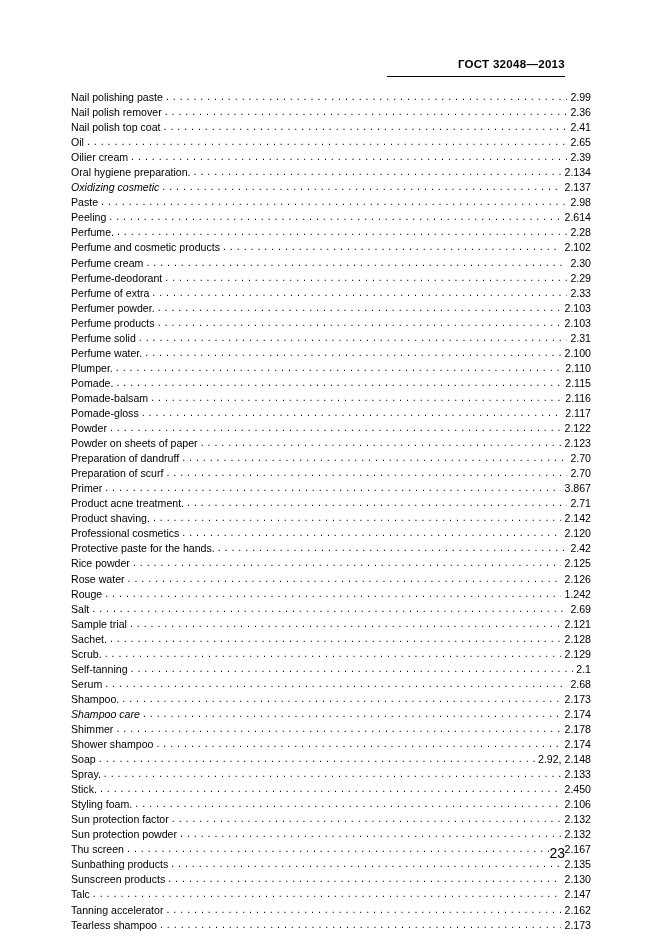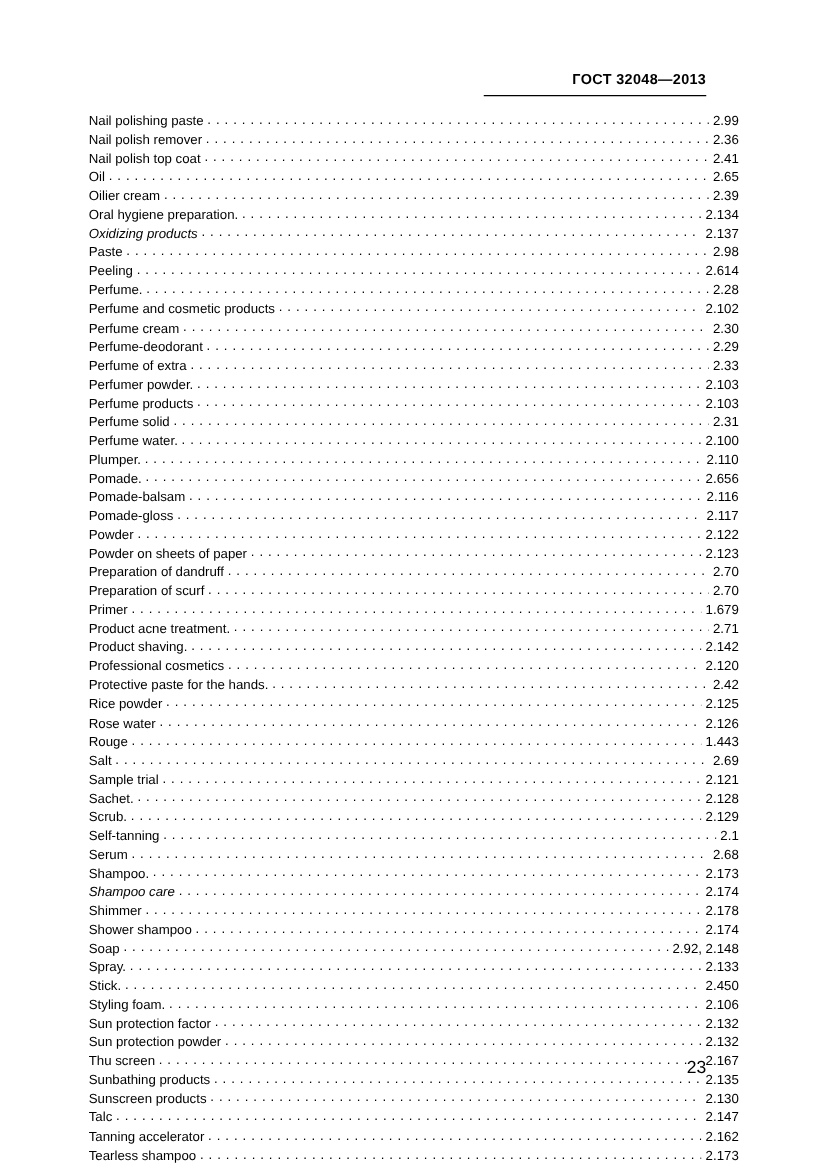--- a/index.html
+++ b/index.html
@@ -116,21 +116,21 @@
         <span class="term">Oilier cream</span>
         <span class="leader">. . . . . . . . . . . . . . . . . . . . . . . . . . . . . . . . . . . . . . . . . . . . . . . . . . . . . . . . . . . . . . . . . . . . . . . . . . . . . . . . . . . . . . . . . . . . . . . . . . . . . . . . . . . . . . . . . . . . . . . . . . . . . . . . . . . . . . . . . . . </span>
         <span class="page-ref">2.39</span>
       </div>
       <div class="entry">
         <span class="term">Oral hygiene preparation.</span>
         <span class="leader">. . . . . . . . . . . . . . . . . . . . . . . . . . . . . . . . . . . . . . . . . . . . . . . . . . . . . . . . . . . . . . . . . . . . . . . . . . . . . . . . . . . . . . . . . . . . . . . . . . . . . . . . . . . . . . . . . . . . . . . . . . . . . . . . . . . . . . . . . . . </span>
         <span class="page-ref">2.134</span>
       </div>
       <div class="entry italic">
-        <span class="term">Oxidizing products</span>
+        <span class="term">Oxidizing cosmetic</span>
         <span class="leader">. . . . . . . . . . . . . . . . . . . . . . . . . . . . . . . . . . . . . . . . . . . . . . . . . . . . . . . . . . . . . . . . . . . . . . . . . . . . . . . . . . . . . . . . . . . . . . . . . . . . . . . . . . . . . . . . . . . . . . . . . . . . . . . . . . . . . . . . . . . </span>
         <span class="page-ref">2.137</span>
       </div>
       <div class="entry">
         <span class="term">Paste</span>
         <span class="leader">. . . . . . . . . . . . . . . . . . . . . . . . . . . . . . . . . . . . . . . . . . . . . . . . . . . . . . . . . . . . . . . . . . . . . . . . . . . . . . . . . . . . . . . . . . . . . . . . . . . . . . . . . . . . . . . . . . . . . . . . . . . . . . . . . . . . . . . . . . . </span>
         <span class="page-ref">2.98</span>
       </div>
       <div class="entry">
         <span class="term">Peeling</span>
@@ -183,21 +183,21 @@
         <span class="page-ref">2.100</span>
       </div>
       <div class="entry">
         <span class="term">Plumper.</span>
         <span class="leader">. . . . . . . . . . . . . . . . . . . . . . . . . . . . . . . . . . . . . . . . . . . . . . . . . . . . . . . . . . . . . . . . . . . . . . . . . . . . . . . . . . . . . . . . . . . . . . . . . . . . . . . . . . . . . . . . . . . . . . . . . . . . . . . . . . . . . . . . . . . </span>
         <span class="page-ref">2.110</span>
       </div>
       <div class="entry">
         <span class="term">Pomade.</span>
         <span class="leader">. . . . . . . . . . . . . . . . . . . . . . . . . . . . . . . . . . . . . . . . . . . . . . . . . . . . . . . . . . . . . . . . . . . . . . . . . . . . . . . . . . . . . . . . . . . . . . . . . . . . . . . . . . . . . . . . . . . . . . . . . . . . . . . . . . . . . . . . . . . </span>
-        <span class="page-ref">2.656</span>
+        <span class="page-ref">2.115</span>
       </div>
       <div class="entry">
         <span class="term">Pomade-balsam</span>
         <span class="leader">. . . . . . . . . . . . . . . . . . . . . . . . . . . . . . . . . . . . . . . . . . . . . . . . . . . . . . . . . . . . . . . . . . . . . . . . . . . . . . . . . . . . . . . . . . . . . . . . . . . . . . . . . . . . . . . . . . . . . . . . . . . . . . . . . . . . . . . . . . . </span>
         <span class="page-ref">2.116</span>
       </div>
       <div class="entry">
         <span class="term">Pomade-gloss</span>
         <span class="leader">. . . . . . . . . . . . . . . . . . . . . . . . . . . . . . . . . . . . . . . . . . . . . . . . . . . . . . . . . . . . . . . . . . . . . . . . . . . . . . . . . . . . . . . . . . . . . . . . . . . . . . . . . . . . . . . . . . . . . . . . . . . . . . . . . . . . . . . . . . . </span>
         <span class="page-ref">2.117</span>
@@ -218,21 +218,21 @@
         <span class="page-ref">2.70</span>
       </div>
       <div class="entry">
         <span class="term">Preparation of scurf</span>
         <span class="leader">. . . . . . . . . . . . . . . . . . . . . . . . . . . . . . . . . . . . . . . . . . . . . . . . . . . . . . . . . . . . . . . . . . . . . . . . . . . . . . . . . . . . . . . . . . . . . . . . . . . . . . . . . . . . . . . . . . . . . . . . . . . . . . . . . . . . . . . . . . . </span>
         <span class="page-ref">2.70</span>
       </div>
       <div class="entry">
         <span class="term">Primer</span>
         <span class="leader">. . . . . . . . . . . . . . . . . . . . . . . . . . . . . . . . . . . . . . . . . . . . . . . . . . . . . . . . . . . . . . . . . . . . . . . . . . . . . . . . . . . . . . . . . . . . . . . . . . . . . . . . . . . . . . . . . . . . . . . . . . . . . . . . . . . . . . . . . . . </span>
-        <span class="page-ref">1.679</span>
+        <span class="page-ref">3.867</span>
       </div>
       <div class="entry">
         <span class="term">Product acne treatment.</span>
         <span class="leader">. . . . . . . . . . . . . . . . . . . . . . . . . . . . . . . . . . . . . . . . . . . . . . . . . . . . . . . . . . . . . . . . . . . . . . . . . . . . . . . . . . . . . . . . . . . . . . . . . . . . . . . . . . . . . . . . . . . . . . . . . . . . . . . . . . . . . . . . . . . </span>
         <span class="page-ref">2.71</span>
       </div>
       <div class="entry">
         <span class="term">Product shaving.</span>
         <span class="leader">. . . . . . . . . . . . . . . . . . . . . . . . . . . . . . . . . . . . . . . . . . . . . . . . . . . . . . . . . . . . . . . . . . . . . . . . . . . . . . . . . . . . . . . . . . . . . . . . . . . . . . . . . . . . . . . . . . . . . . . . . . . . . . . . . . . . . . . . . . . </span>
         <span class="page-ref">2.142</span>
@@ -253,21 +253,21 @@
         <span class="page-ref">2.125</span>
       </div>
       <div class="entry">
         <span class="term">Rose water</span>
         <span class="leader">. . . . . . . . . . . . . . . . . . . . . . . . . . . . . . . . . . . . . . . . . . . . . . . . . . . . . . . . . . . . . . . . . . . . . . . . . . . . . . . . . . . . . . . . . . . . . . . . . . . . . . . . . . . . . . . . . . . . . . . . . . . . . . . . . . . . . . . . . . . </span>
         <span class="page-ref">2.126</span>
       </div>
       <div class="entry">
         <span class="term">Rouge</span>
         <span class="leader">. . . . . . . . . . . . . . . . . . . . . . . . . . . . . . . . . . . . . . . . . . . . . . . . . . . . . . . . . . . . . . . . . . . . . . . . . . . . . . . . . . . . . . . . . . . . . . . . . . . . . . . . . . . . . . . . . . . . . . . . . . . . . . . . . . . . . . . . . . . </span>
-        <span class="page-ref">1.443</span>
+        <span class="page-ref">1.242</span>
       </div>
       <div class="entry">
         <span class="term">Salt</span>
         <span class="leader">. . . . . . . . . . . . . . . . . . . . . . . . . . . . . . . . . . . . . . . . . . . . . . . . . . . . . . . . . . . . . . . . . . . . . . . . . . . . . . . . . . . . . . . . . . . . . . . . . . . . . . . . . . . . . . . . . . . . . . . . . . . . . . . . . . . . . . . . . . . </span>
         <span class="page-ref">2.69</span>
       </div>
       <div class="entry">
         <span class="term">Sample trial</span>
         <span class="leader">. . . . . . . . . . . . . . . . . . . . . . . . . . . . . . . . . . . . . . . . . . . . . . . . . . . . . . . . . . . . . . . . . . . . . . . . . . . . . . . . . . . . . . . . . . . . . . . . . . . . . . . . . . . . . . . . . . . . . . . . . . . . . . . . . . . . . . . . . . . </span>
         <span class="page-ref">2.121</span>

